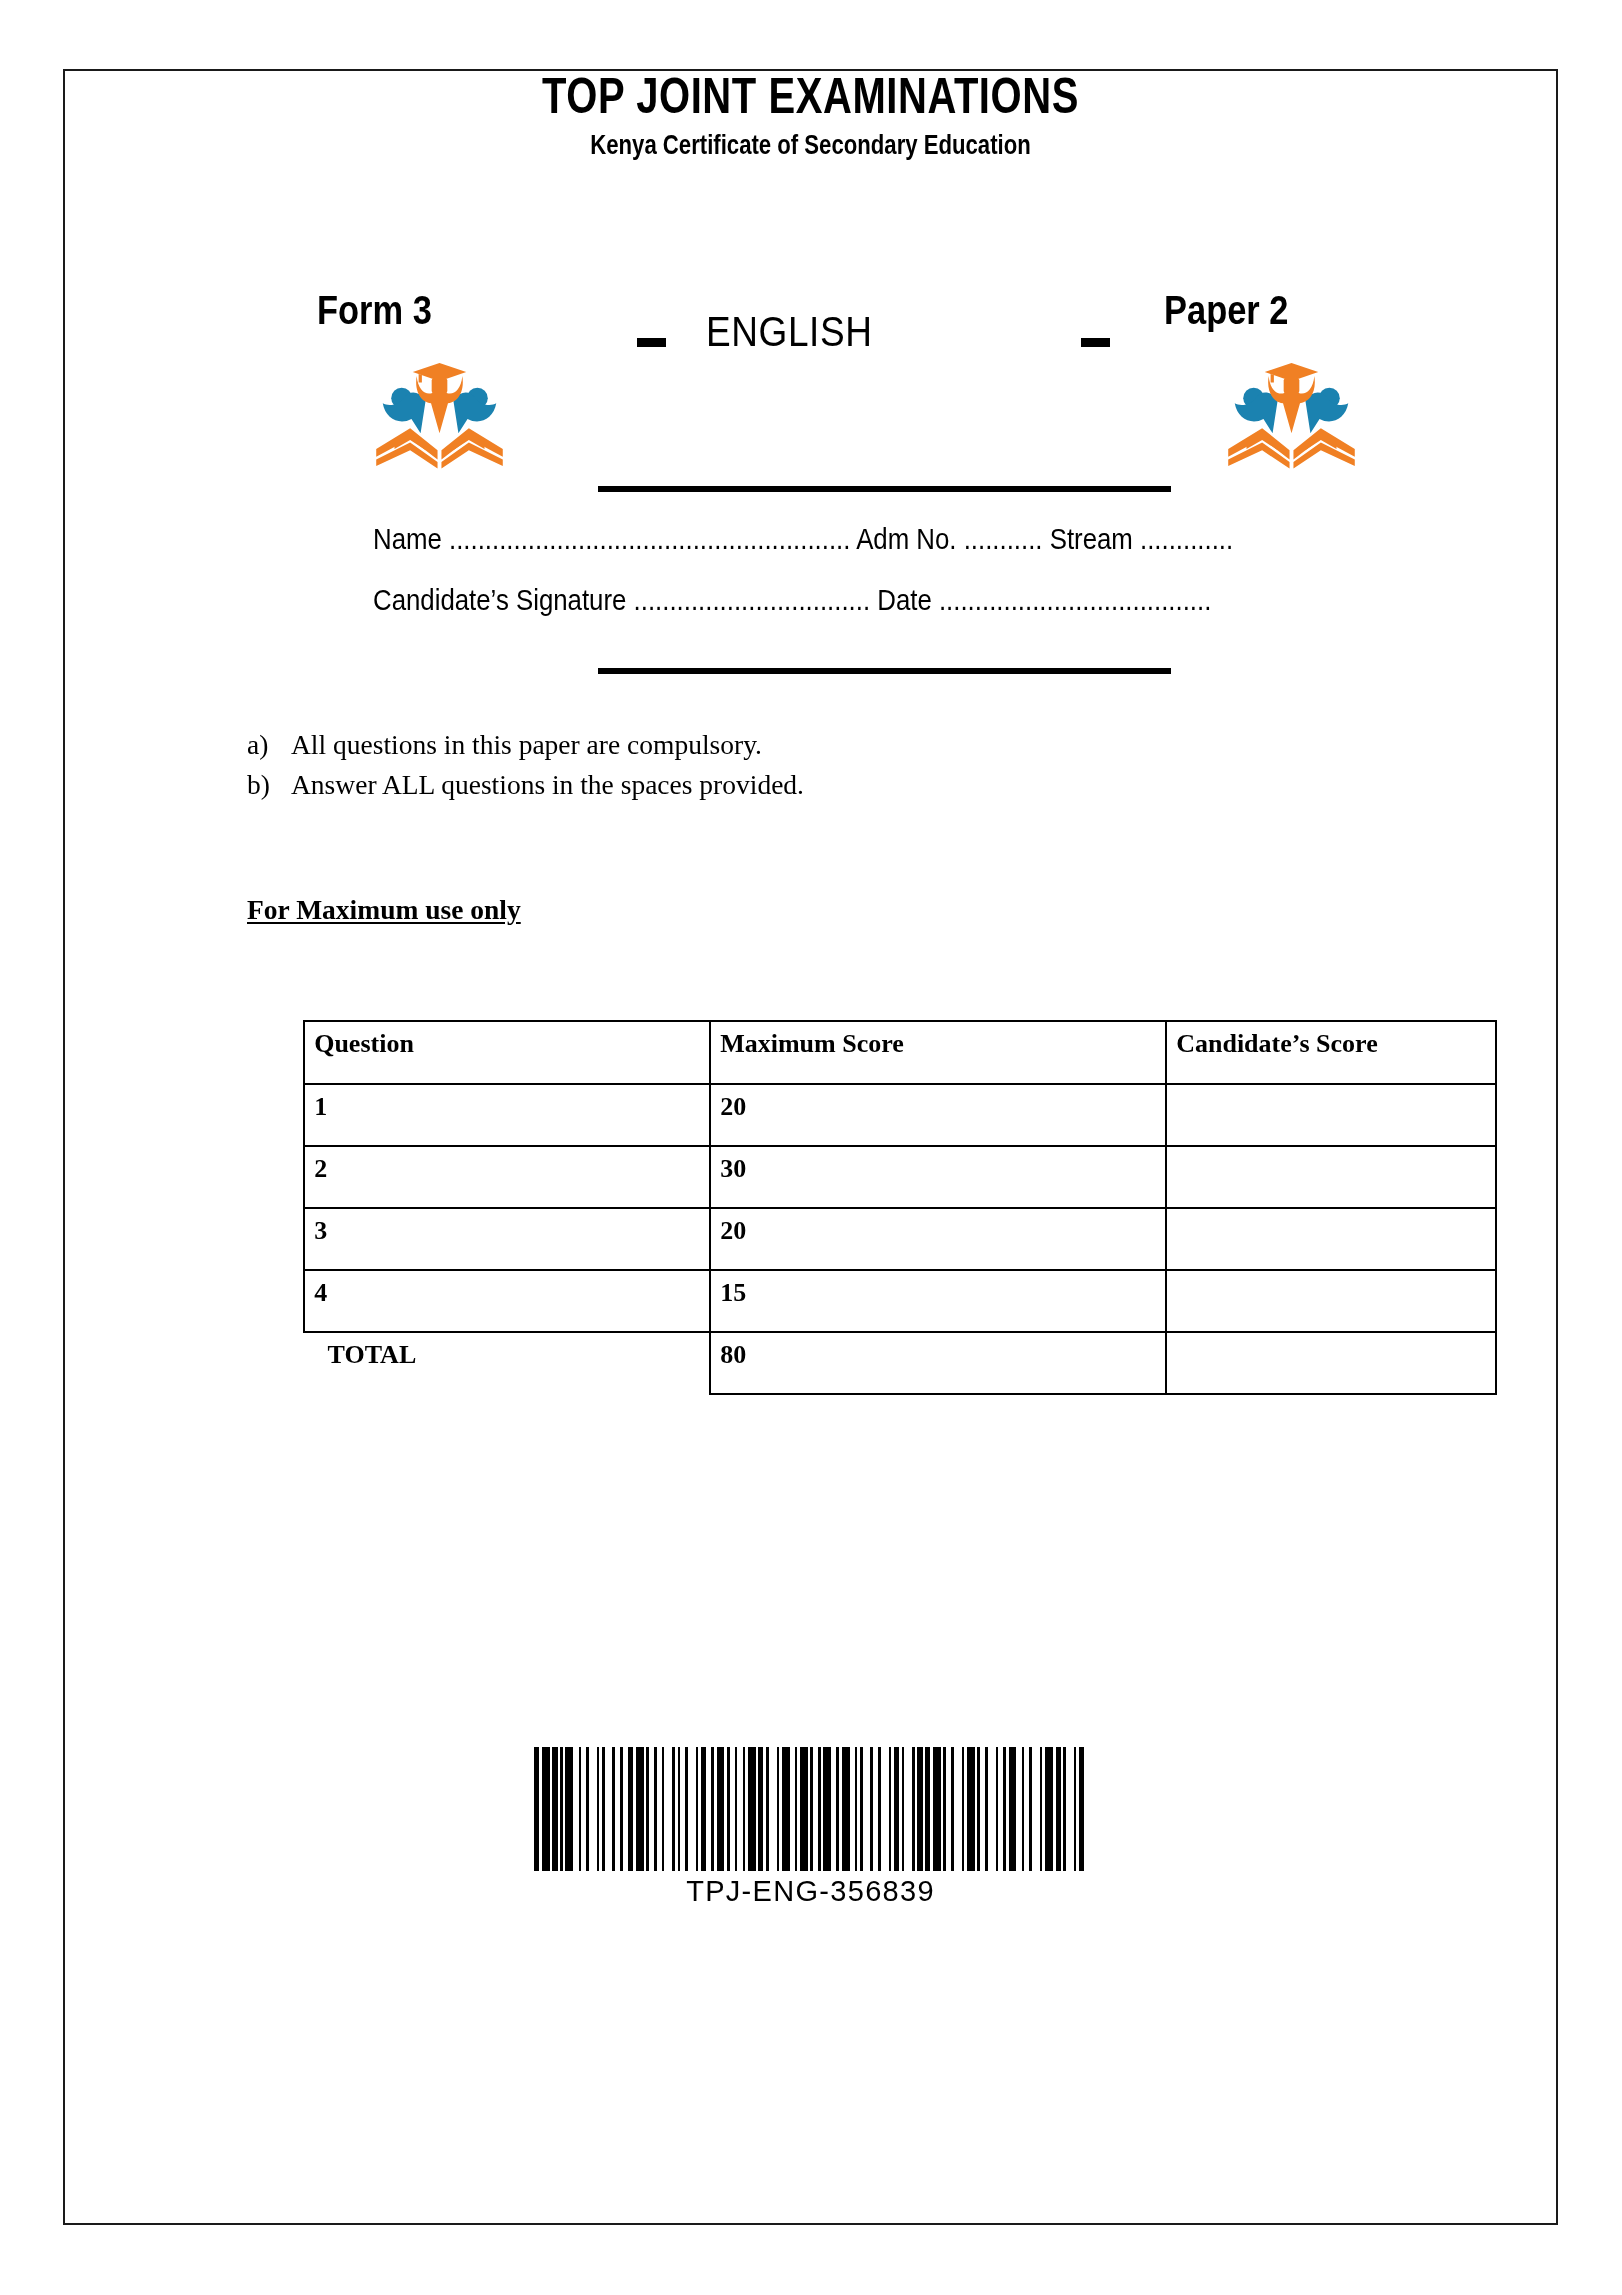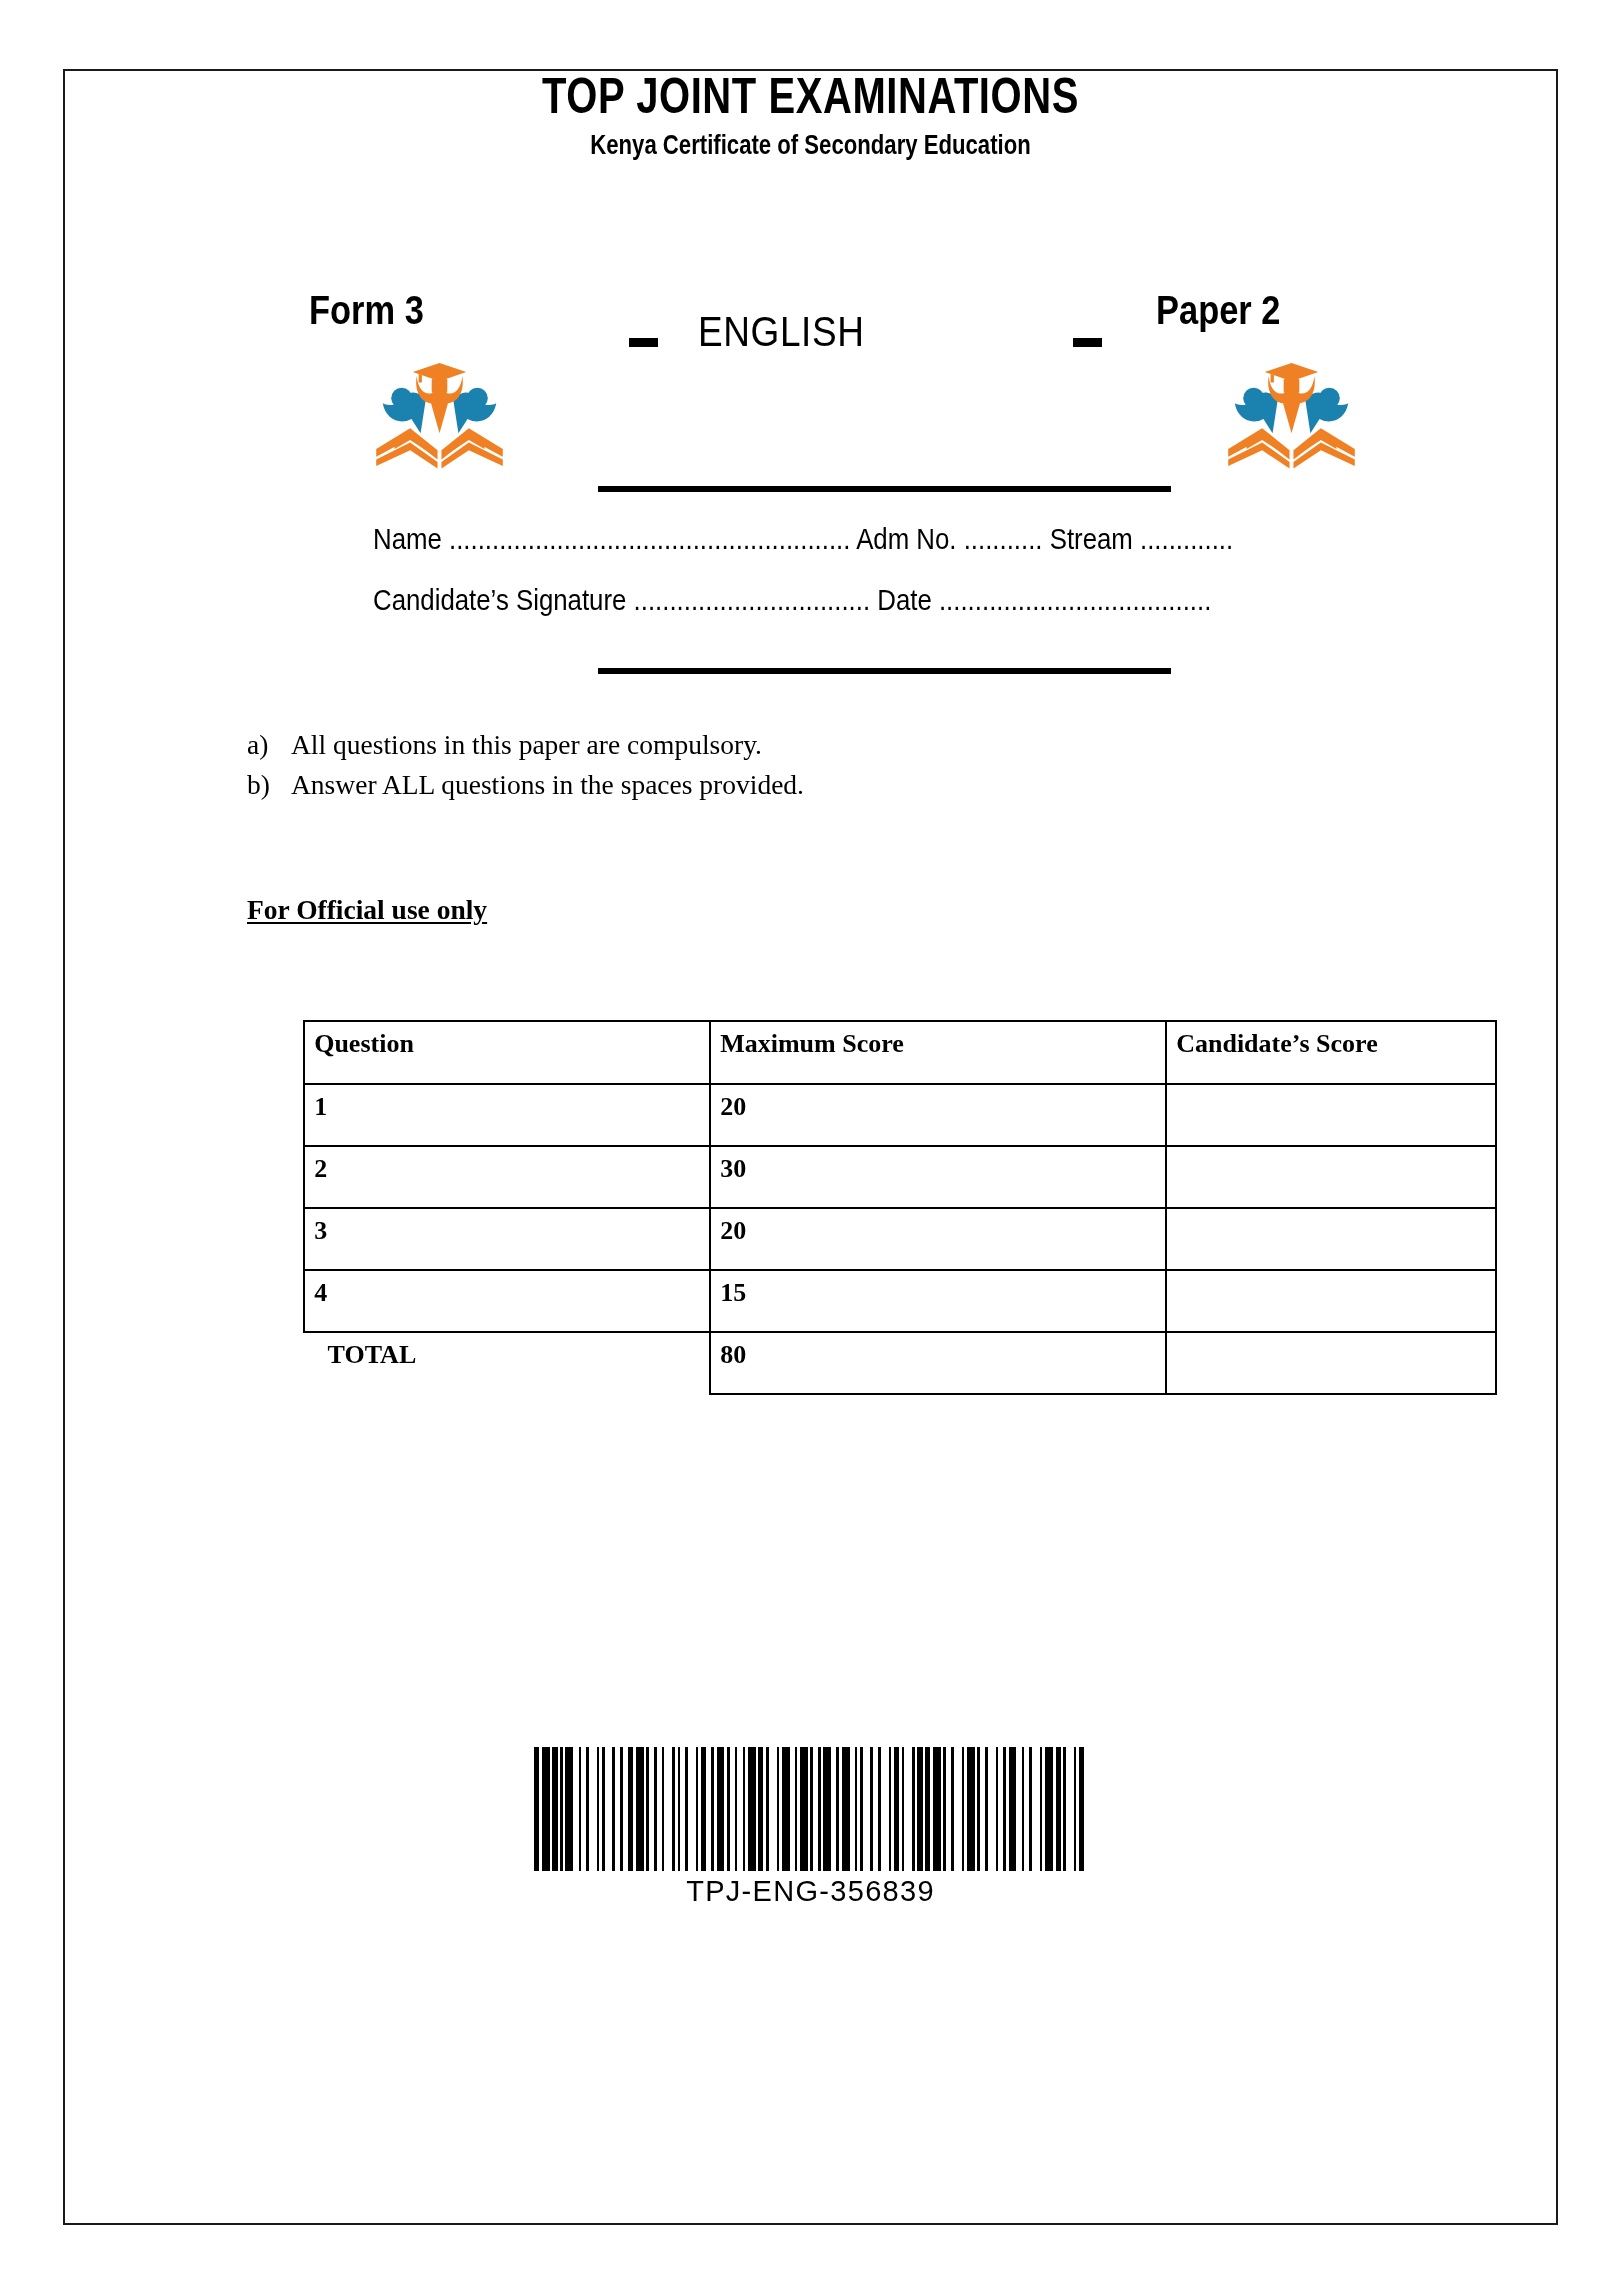--- a/index.html
+++ b/index.html
@@ -249,21 +249,21 @@
 <body>
 
 <div class="page">
   <div class="page-frame">
 
     <div class="header">
       <div class="exam-title">TOP JOINT EXAMINATIONS</div>
       <div class="exam-subtitle">Kenya Certificate of Secondary Education</div>
     </div>
 
-    <div class="title-row" style="left:8px;">
+    <div class="title-row" style="left:16px;">
       <div class="form-label">Form 3</div>
       <div class="dash dash-left"></div>
       <div class="subject-label">ENGLISH</div>
       <div class="dash dash-right"></div>
       <div class="paper-label">Paper 2</div>
     </div>
 
     <div class="logo logo-left">
       <svg viewBox="0 0 210 185" width="137" height="121" aria-hidden="true">
         <g>
@@ -326,21 +326,21 @@
       <div class="instr-item">
         <span class="instr-marker">a)</span>
         <span>All questions in this paper are compulsory.</span>
       </div>
       <div class="instr-item">
         <span class="instr-marker">b)</span>
         <span>Answer ALL questions in the spaces provided.</span>
       </div>
     </div>
 
-    <div class="official-heading">For Official use only</div>
+    <div class="official-heading">For Maximum use only</div>
 
     <table class="score-table">
       <colgroup>
           <col class="c1">
           <col class="c2">
           <col class="c3">
         </colgroup>
       <thead>
         <tr>
           <th>Question</th>

